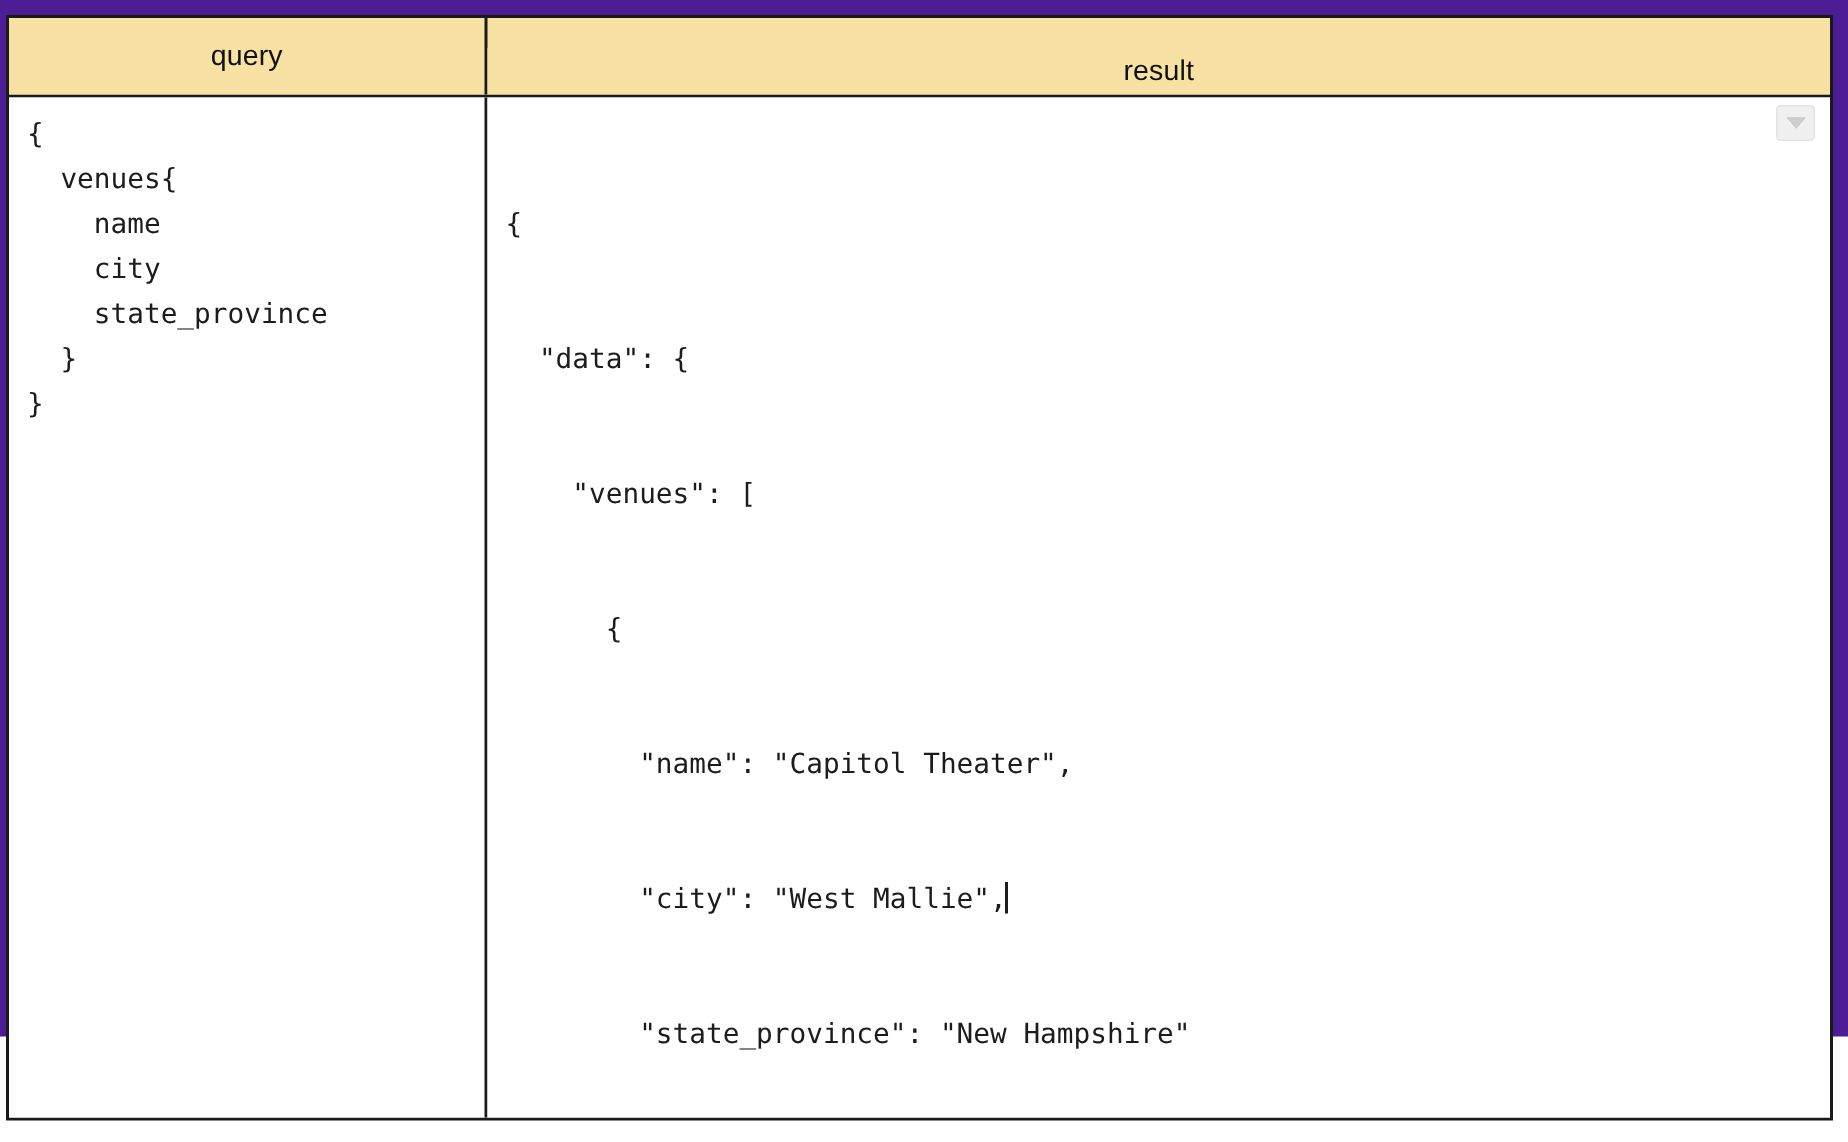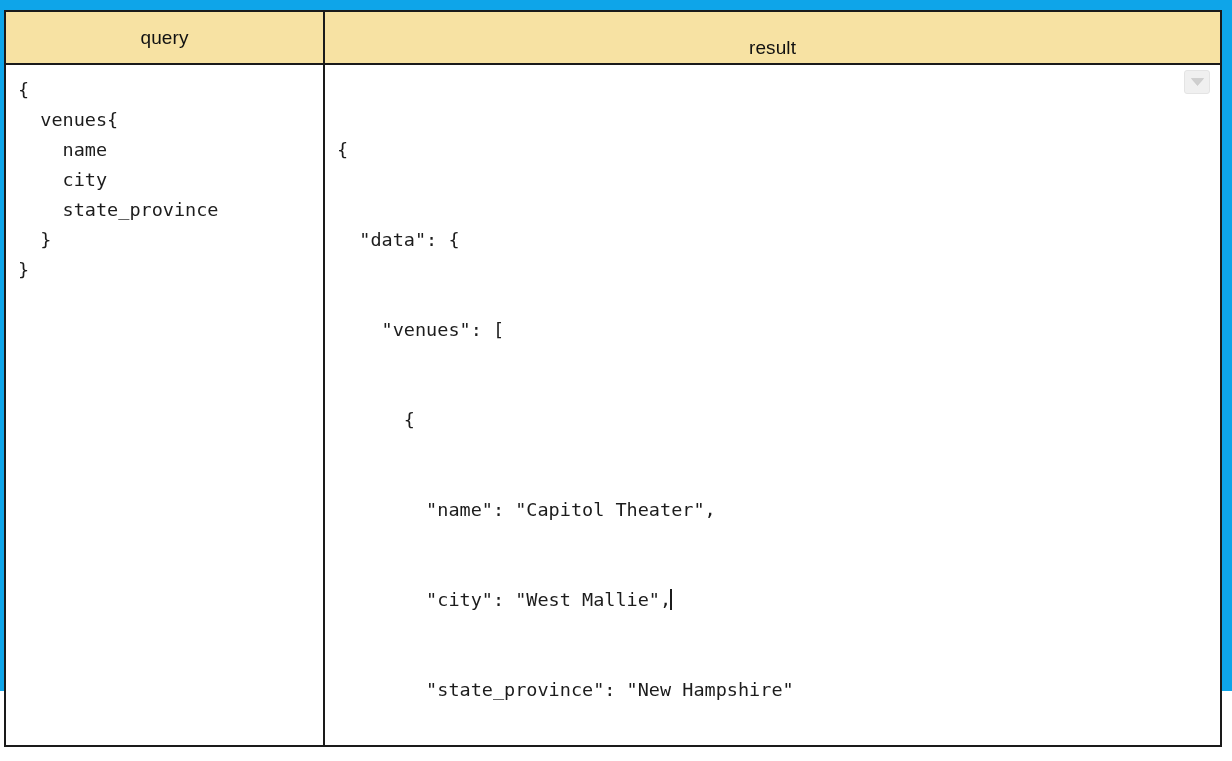--- a/index.html
+++ b/index.html
@@ -12,21 +12,21 @@
   }
   body {
     font-family: "Liberation Sans", sans-serif;
     -webkit-font-smoothing: antialiased;
   }
 
   .page {
     position: relative;
     width: 1232px;
     height: 691px;
-    background: #0ea5e9;
+    background: #4c1d95;
   }
 
   .gql-table {
     position: absolute;
     left: 4px;
     top: 10px;
     width: 1218px;
     height: 737px;
     border: 2px solid #1a1a1a;
     box-sizing: border-box;

